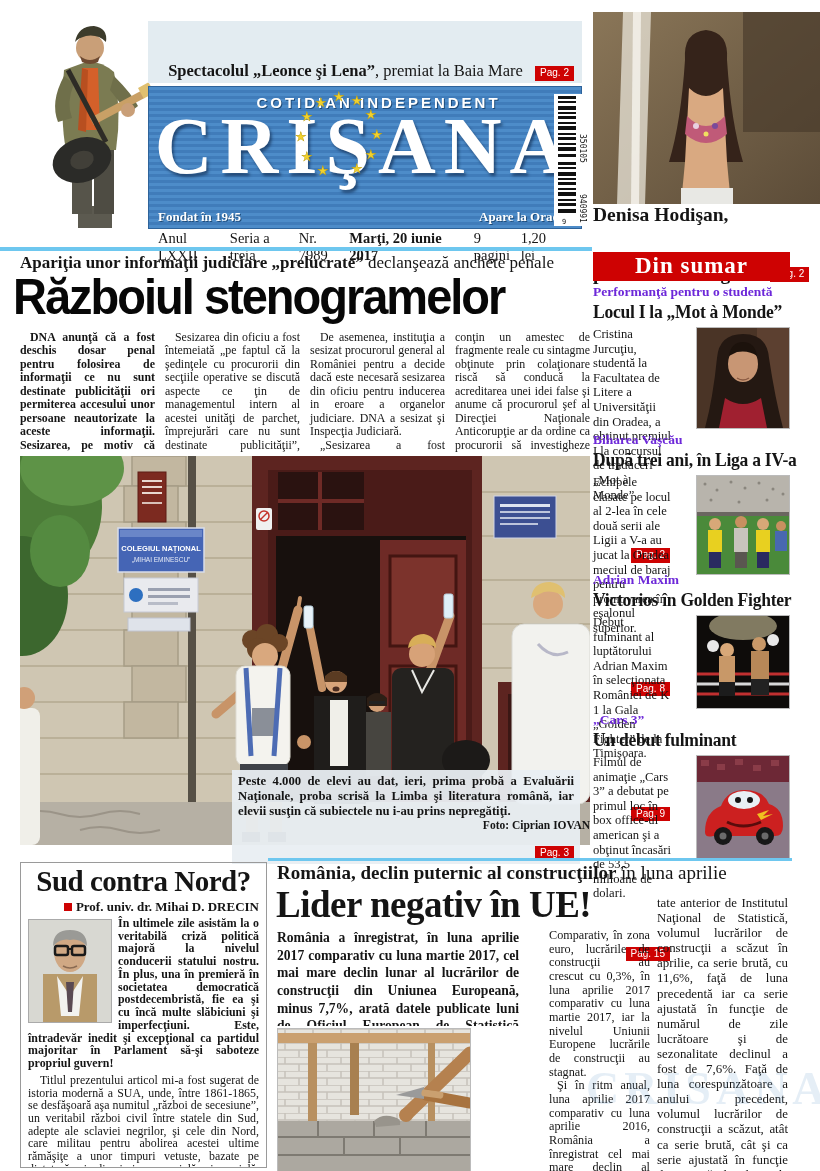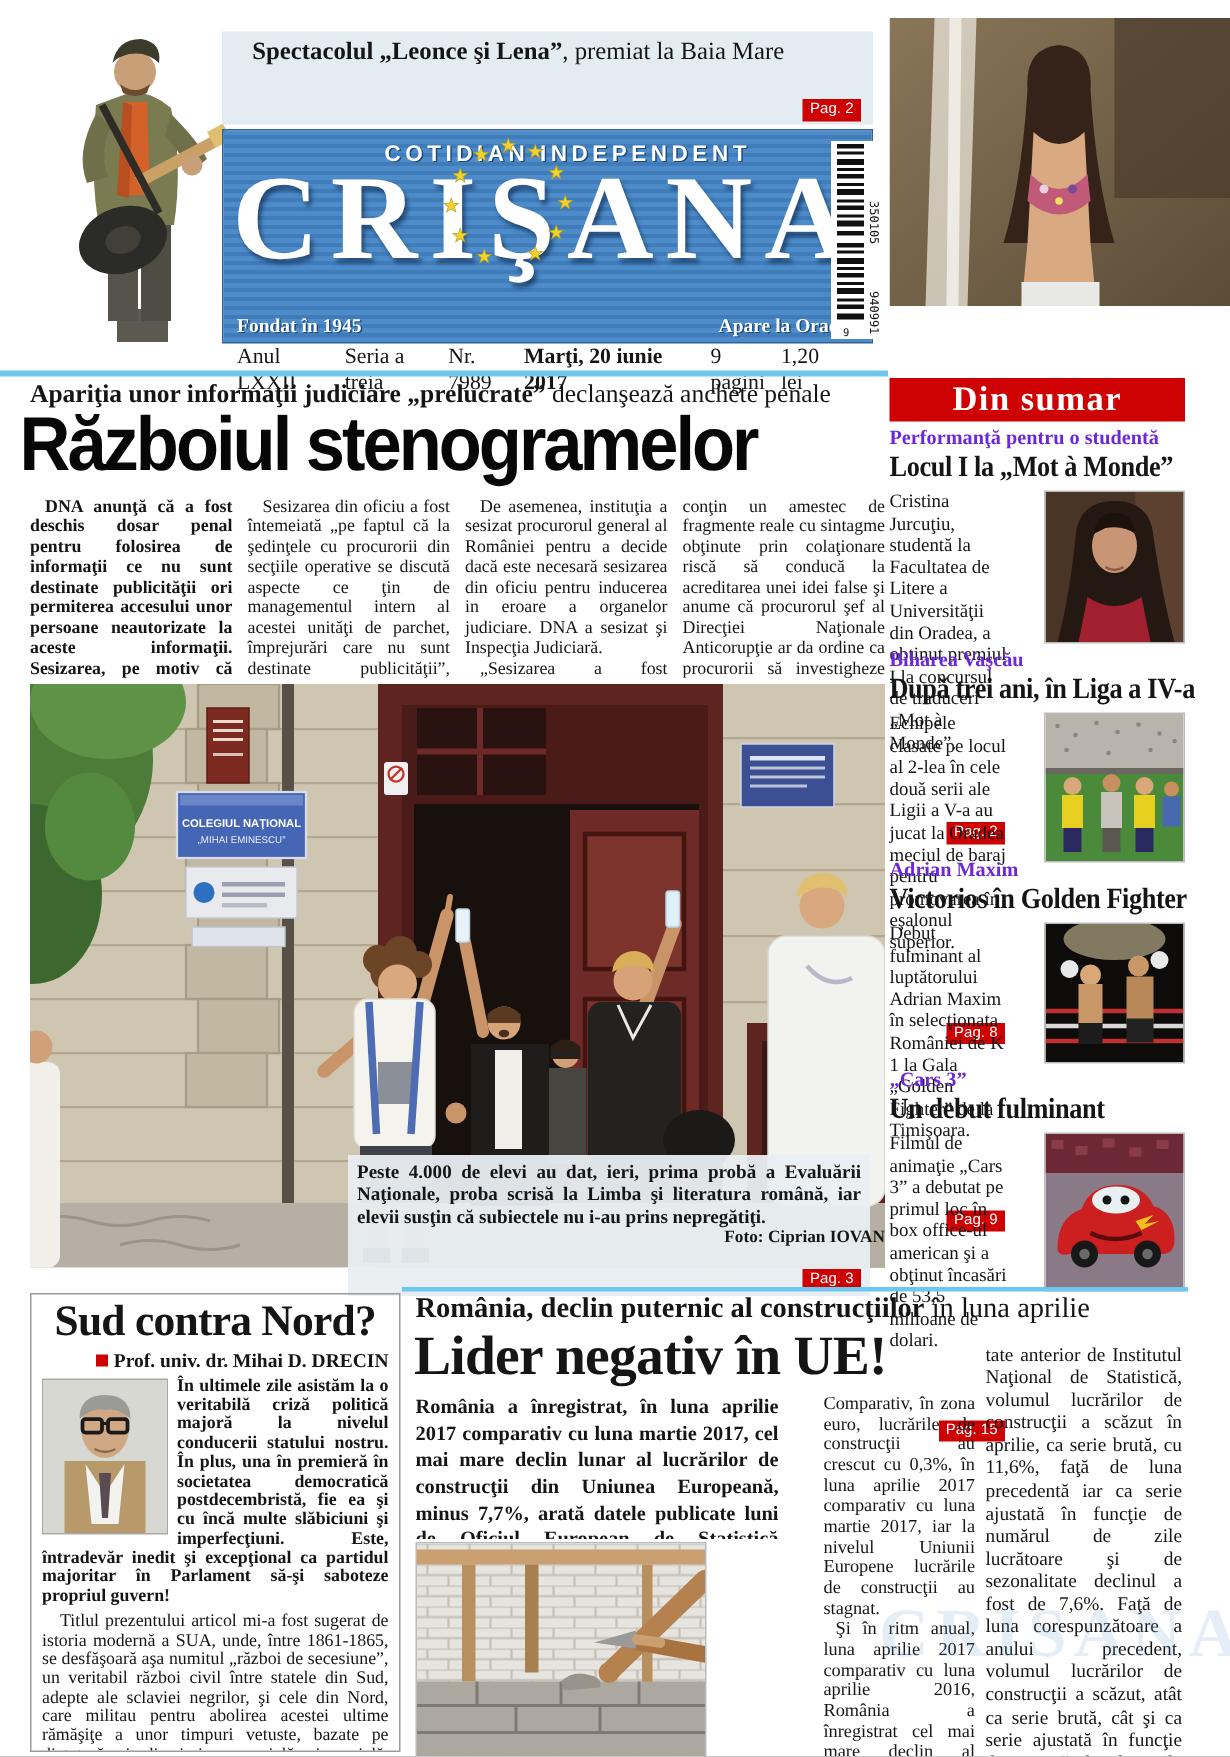--- a/index.html
+++ b/index.html
@@ -5,21 +5,21 @@
   html,body{margin:0;padding:0;background:#9a9a9a;}
   #page{position:relative;width:820px;height:1171px;background:#fff;margin:0 auto;
         font-family:"Liberation Serif",serif;color:#151515;overflow:hidden;}
   .abs{position:absolute;}
   .jt{text-align:justify;}
   .badge{display:inline-block;background:#ce0202;color:#fff;font-family:"Liberation Sans",sans-serif;
          font-weight:normal;font-size:10px;line-height:1.15;padding:1px 5px 2px;margin-top:42px;}
   .cyan-rule{background:#6ec7ef;}
   
   .top-strip{left:148px;top:21px;width:434px;height:62px;background:#e3ecf1;padding:3px 8px;box-sizing:border-box;}
-  .ts-line1{display:flex;align-items:flex-start;font-size:16.5px;}
+  .ts-line1{display:flex;align-items:flex-end;font-size:16.5px;}
   .ts-line1 .txt{flex:1;text-align:center;}
   .ts-line2{font-size:27px;font-weight:bold;text-align:center;margin-top:1px;letter-spacing:-0.5px;}
   
   .masthead{left:148px;top:86px;width:434px;height:143px;
      background:repeating-linear-gradient(180deg,#4d8cc9 0 3px,#407cba 3px 6px);
      border:1px solid #2e639a;box-sizing:border-box;overflow:hidden;}
   .mast-tagline{text-align:center;color:#fff;font-family:"Liberation Sans",sans-serif;font-weight:bold;
      font-size:15px;letter-spacing:3px;margin-top:7px;text-shadow:1px 1px 0 #1d4a78;padding-left:27px;}
   .mast-title{text-align:center;color:#fff;font-weight:bold;font-size:80px;line-height:0.98;
      letter-spacing:8px;margin-top:-4px;text-shadow:2px 3px 3px rgba(10,30,60,.55);}
@@ -176,20 +176,26 @@
     <path d="M92,48 Q90,20 113,18 Q136,20 134,48 Q138,110 150,150 L120,150 Q126,100 113,86 Q100,100 106,150 L76,150 Q88,110 92,48 Z" fill="#35231a"></path>
     <path d="M96,76 Q113,92 130,76 L134,150 L92,150 Z" fill="#d9a981"></path>
     <path d="M92,150 L134,150 L138,192 L88,192 Z" fill="#d9a981"></path>
     <path d="M94,104 Q113,124 132,104 L134,122 Q113,140 92,122 Z" fill="#c05a78"></path>
     <circle cx="103" cy="114" r="3" fill="#e8d0e0"></circle>
       <circle cx="122" cy="114" r="3" fill="#7a4a9a"></circle>
     <circle cx="113" cy="122" r="2.5" fill="#f0e060"></circle>
     <rect x="88" y="176" width="52" height="16" fill="#e8e8e4"></rect>
   </svg>
 
+  <div class="abs denisa-head">
+    <div>Denisa Hodişan,</div>
+    <div><span>premiată la Belgrad</span>
+      <span class="badge" style="vertical-align:3px;margin-left:6px;">Pag. 2</span>
+    </div>
+  </div>
 
   <div class="abs infoline">
     <span>Anul LXXII</span>
     <span>Seria a treia</span>
     <span>Nr. 7989</span>
     <span class="b">Marţi, 20 iunie 2017</span>
     <span>9 pagini</span>
     <span>1,20 lei</span>
   </div>
 

